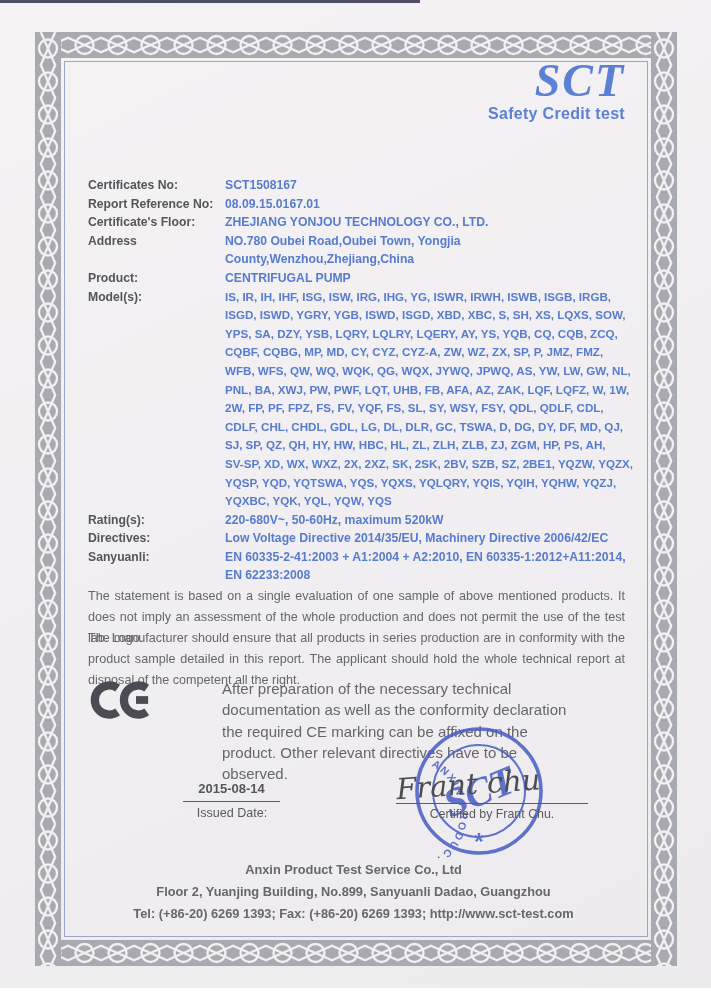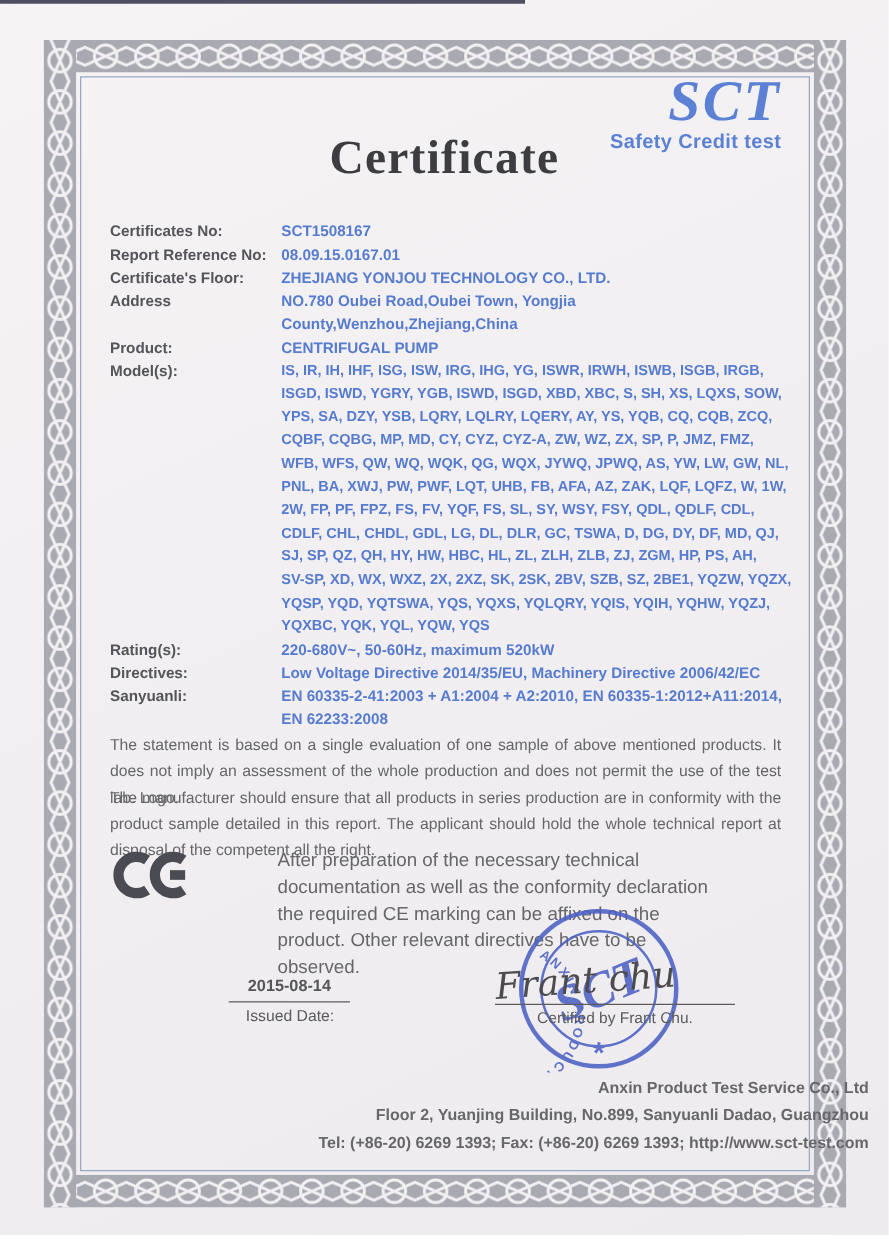--- a/index.html
+++ b/index.html
@@ -20,21 +20,21 @@
   .para{position:absolute;left:88px;width:537px;font-size:12.6px;line-height:21px;color:#66666a;text-align:justify;}
   .ce-wrap{position:absolute;left:88px;top:676px;width:64px;height:48px;}
   .ce-text{position:absolute;left:222px;top:678px;width:360px;font-size:15px;line-height:21.3px;color:#66666a;}
   .issued-date{position:absolute;left:183px;top:781px;width:97px;text-align:center;font-size:13px;font-weight:600;color:#55555a;}
   .issued-line{position:absolute;left:183px;top:801px;width:97px;border-top:1.5px solid #5c5c60;}
   .issued-label{position:absolute;left:176px;top:806px;width:112px;text-align:center;font-size:12.6px;color:#5a5a5e;}
   .stamp{position:absolute;left:412px;top:724px;width:134px;height:134px;opacity:.87;}
   .signature{position:absolute;left:396px;top:766px;width:180px;font-family:"DejaVu Serif",serif;font-style:italic;font-size:29px;color:#4c4c50;transform:rotate(-4deg);white-space:nowrap;}
   .cert-line{position:absolute;left:396px;top:803px;width:192px;border-top:1.5px solid #5c5c60;}
   .cert-label{position:absolute;left:396px;top:807px;width:192px;text-align:center;font-size:12.4px;color:#5a5a5e;}
-  .footer{position:absolute;left:0;right:16px;top:859px;text-align:right;font-size:12.8px;font-weight:bold;color:#67676b;line-height:22px;}
+  .footer{position:absolute;left:0;right:4px;top:859px;text-align:center;font-size:12.8px;font-weight:bold;color:#67676b;line-height:22px;}
 </style>
 </head>
 <body>
 
 <div class="page">
 
   <div class="scan-line"></div>
 
   <svg class="b-strip" style="left:35px;top:32px;" width="642" height="26">
     <defs>
@@ -60,21 +60,20 @@
   <svg class="b-strip" style="left:651px;top:32px;" width="26" height="934">
     <rect width="26" height="934" fill="url(#chainV)"></rect>
   </svg>
   <div class="inner-line"></div>
 
   <div class="logo">
     <div class="sct">SCT</div>
     <div class="tag">Safety Credit test</div>
   </div>
 
-  <div class="title">Certificate</div>
 
   <div class="fields">
     <div class="frow">
       <div class="flabel">Certificates No:</div>
       <div class="fvalue">SCT1508167</div>
     </div>
     <div class="frow">
       <div class="flabel">Report Reference No:</div>
       <div class="fvalue">08.09.15.0167.01</div>
     </div>

